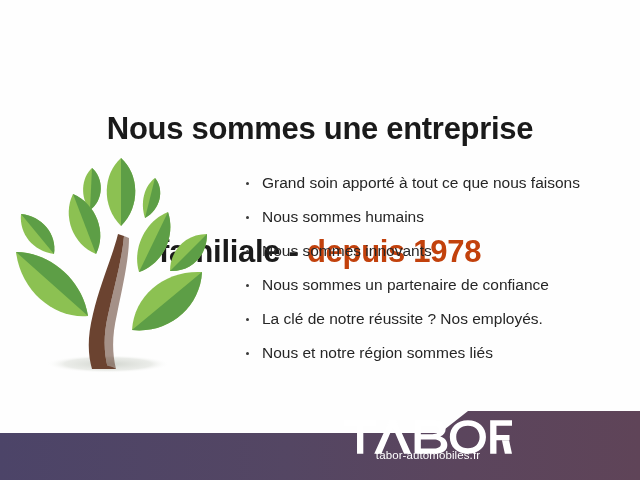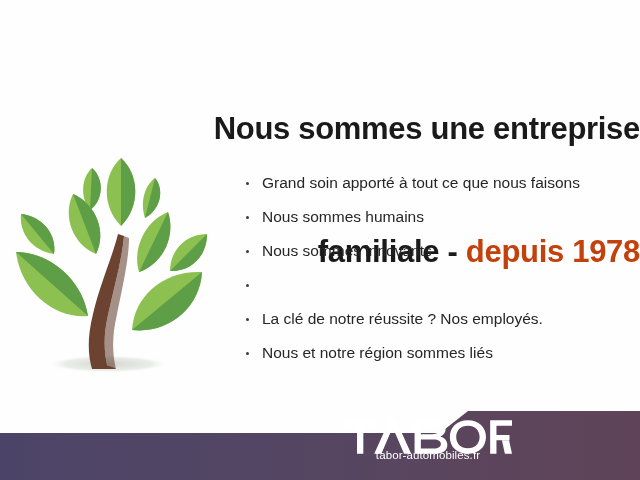--- a/index.html
+++ b/index.html
@@ -23,21 +23,21 @@
     background: #fefefe;
     overflow: hidden;
   }
 
   
   .heading {
     position: absolute;
     left: 0;
     top: 26px;
     width: 640px;
-    text-align: right;
+    text-align: center;
     font-size: 31px;
     font-weight: bold;
     line-height: 41px;
     letter-spacing: -0.3px;
     color: #1a1a1a;
     white-space: pre;
   }
   .heading .line {
     display: block;
   }
@@ -227,20 +227,21 @@
     <li class="bullet-item">
       <span class="bullet-dot"></span>
       <span>Nous sommes humains</span>
     </li>
     <li class="bullet-item">
       <span class="bullet-dot"></span>
       <span>Nous sommes innovants</span>
     </li>
     <li class="bullet-item">
       <span class="bullet-dot"></span>
+      <span>Nous sommes un partenaire de confiance</span>
     </li>
     <li class="bullet-item">
       <span class="bullet-dot"></span>
       <span>La clé de notre réussite ? Nos employés.</span>
     </li>
     <li class="bullet-item">
       <span class="bullet-dot"></span>
       <span>Nous et notre région sommes liés</span>
     </li>
   </ul>

